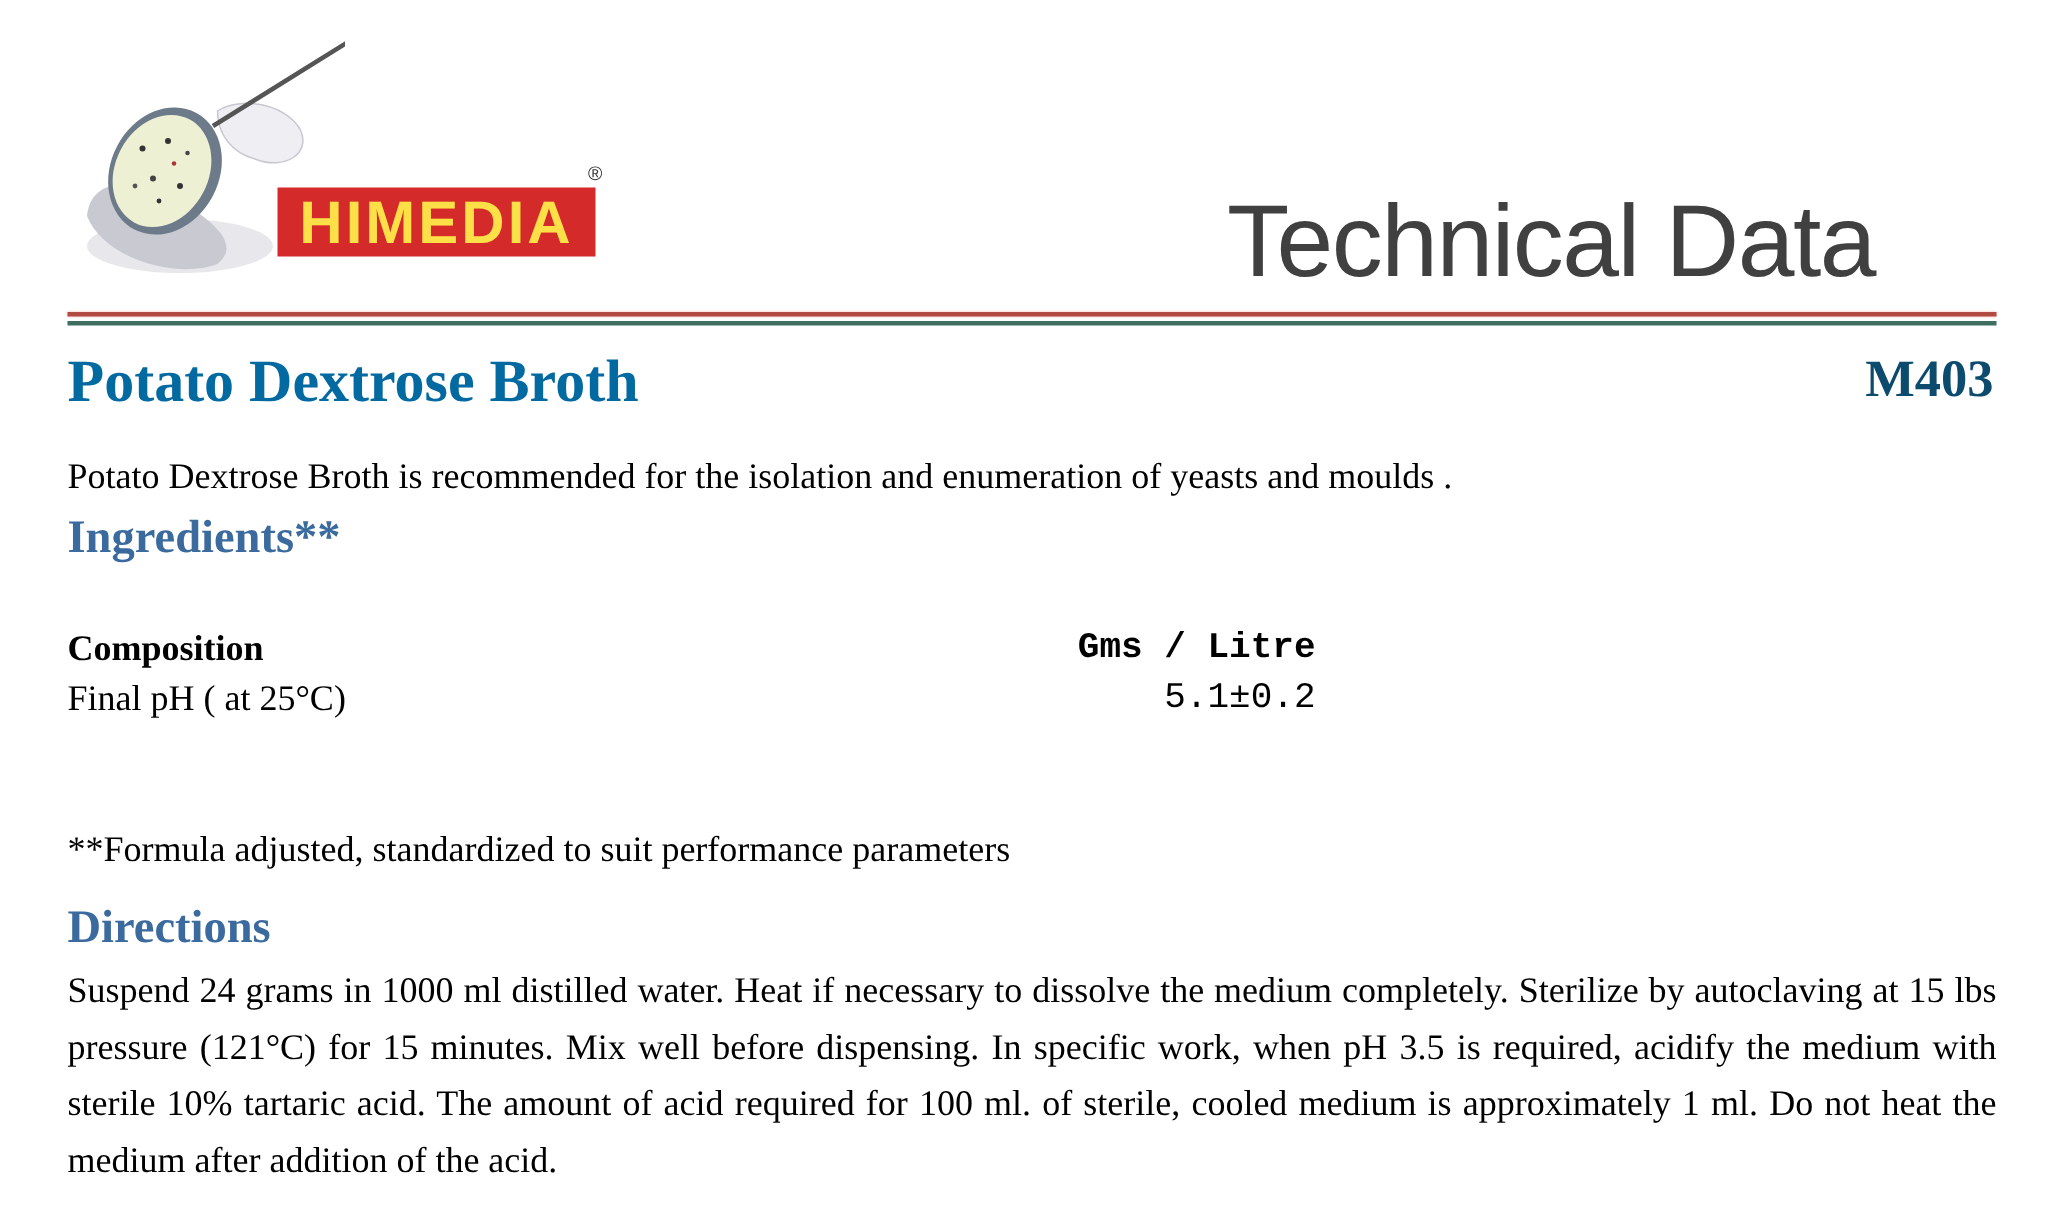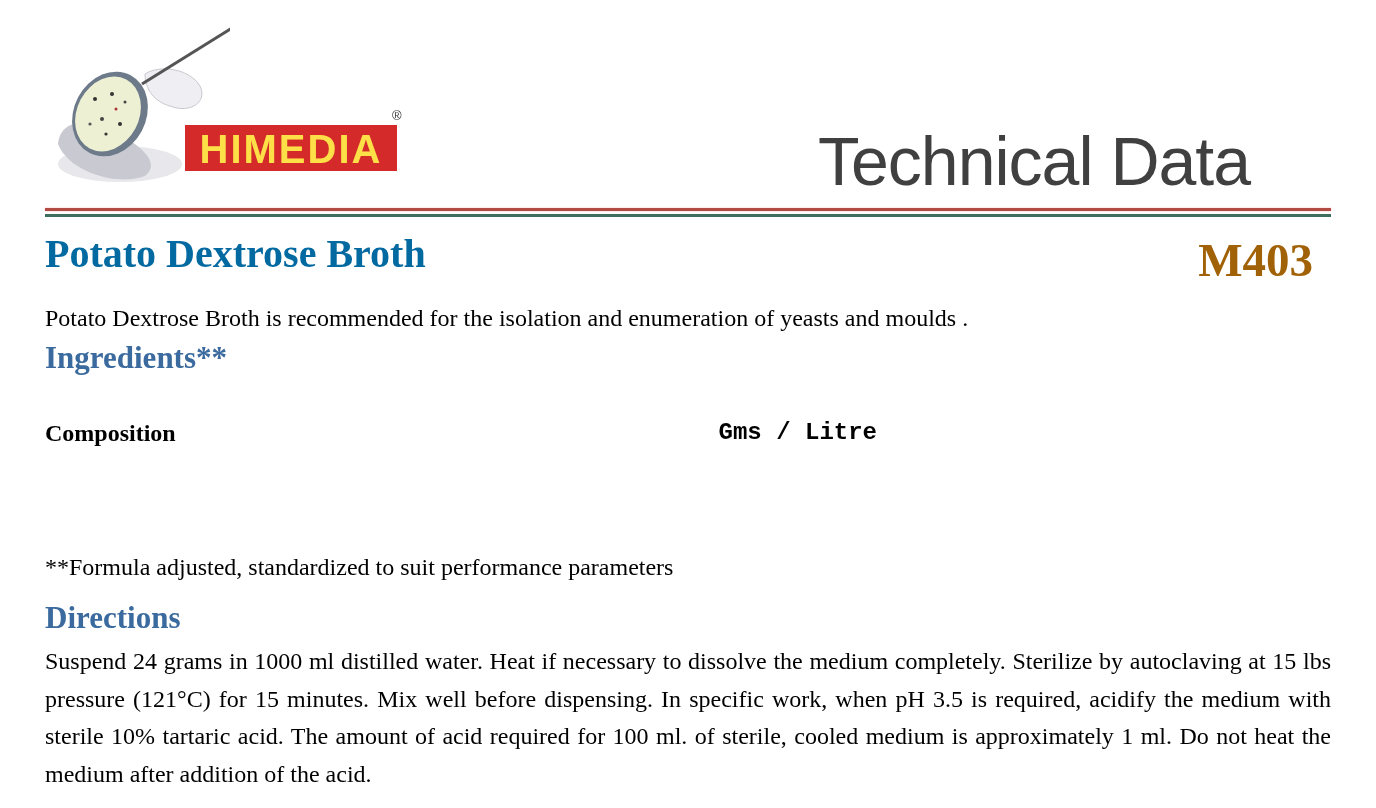--- a/index.html
+++ b/index.html
@@ -10,21 +10,21 @@
   .brand-box { position: absolute; left: 135px; top: 101px; width: 212px; height: 46px; background: #d42a2a; }
   .brand-text { position: absolute; left: 0; top: 0; width: 212px; height: 46px; line-height: 48px; text-align: center; color: #fde047; font-family: "Liberation Sans", sans-serif; font-weight: bold; font-size: 40px; letter-spacing: 2px; }
   .reg-mark { position: absolute; left: 342px; top: 84px; font-family: "Liberation Sans", sans-serif; font-size: 13px; color: #333; }
 
   .tech-title { position: absolute; left: 818px; top: 98px; font-family: Liberation Sans, sans-serif; font-size: 68px; color: #404040; letter-spacing: -1px; white-space: nowrap; margin-top: 24px; }
 
   .rule-red { position: absolute; left: 45px; top: 208px; width: 1286px; height: 3px; background: #b24a44; box-shadow: 0 0 2px #f2b8b4; }
   .rule-green { position: absolute; left: 45px; top: 214px; width: 1286px; height: 3px; background: #3d6e60; }
 
   .product-title { position: absolute; left: 45px; top: 230px; font-size: 40px; font-weight: bold; color: #0369a1; white-space: nowrap; }
-  .product-code { position: absolute; right: 63px; top: 233px; font-size: 47px; font-weight: bold; color: #a16207; }
+  .product-code { position: absolute; right: 47px; top: 233px; font-size: 35px; font-weight: bold; color: #0c4a6e; }
 
   .intro { position: absolute; left: 45px; top: 305px; font-size: 24px; white-space: nowrap; }
   .section-head { position: absolute; left: 45px; font-size: 31px; font-weight: bold; color: #3a6a9e; white-space: nowrap; }
 
   .comp-table { position: absolute; left: 45px; top: 419px; width: 832px; border-collapse: collapse; font-size: 24px; }
   .comp-table td, .comp-table th { padding: 0; height: 33px; line-height: 28px; vertical-align: top; }
   .comp-table th { font-weight: bold; text-align: left; }
   .comp-table .val { text-align: right; font-family: Liberation Mono, monospace; }
 
   .footnote { position: absolute; left: 45px; top: 554px; font-size: 24px; white-space: nowrap; }
@@ -68,19 +68,23 @@
 <div class="intro">Potato Dextrose Broth is recommended for the isolation and enumeration of yeasts and moulds .</div>
 
 <div class="section-head" style="top:340px;">Ingredients**</div>
 
 <table class="comp-table">
   <tbody>
       <tr>
     <th>Composition</th>
     <th class="val" style="text-align:right;">Gms / Litre</th>
   </tr>
+  <tr>
+    <td>Final pH ( at 25°C)</td>
+    <td class="val">5.1±0.2</td>
+  </tr>
 </tbody>
   </table>
 
 <div class="footnote">**Formula adjusted, standardized to suit performance parameters</div>
 
 <div class="section-head" style="top:600px;">Directions</div>
 <div class="directions">Suspend 24 grams in 1000 ml distilled water. Heat if necessary to dissolve the medium completely. Sterilize by autoclaving at 15 lbs pressure (121°C) for 15 minutes. Mix well before dispensing. In specific work, when pH 3.5 is required, acidify the medium with sterile 10% tartaric acid. The amount of acid required for 100 ml. of sterile, cooled medium is approximately 1 ml. Do not heat the medium after addition of the acid.</div>
 
 </body></html>

